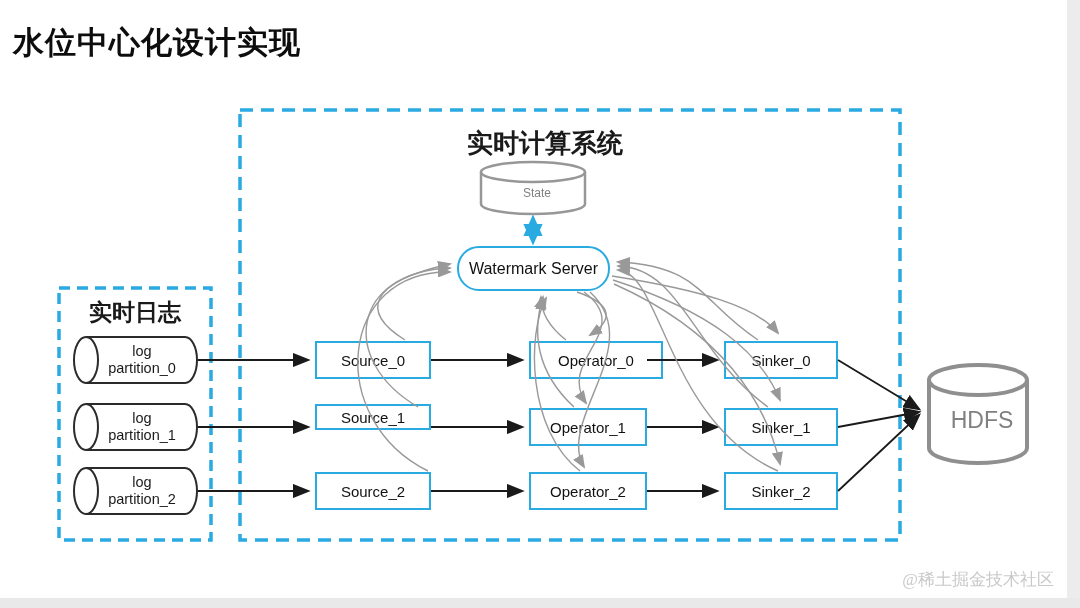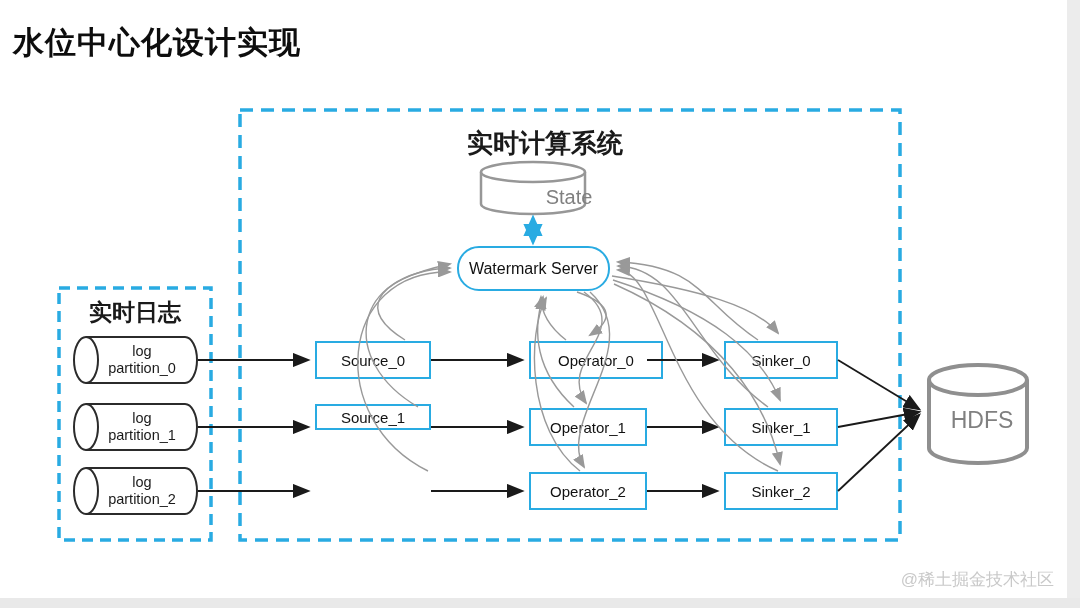--- a/index.html
+++ b/index.html
@@ -1,51 +1,52 @@
 <!DOCTYPE html>
 <html><head>
 <meta charset="utf-8">
 <style>
   html,body{margin:0;padding:0;background:#fff;}
   #stage{position:relative;width:1080px;height:608px;background:#ffffff;overflow:hidden;
          font-family:"Liberation Sans","DejaVu Sans",sans-serif;}
-  .abs{position:absolute;}
+  .abs{position:absolute;font-family:Liberation Serif, serif;}
   .layer{position:absolute;left:0;top:0;width:100%;height:100%;}
   #svg-layer{z-index:2;pointer-events:none;}
   #box-layer{z-index:1;}
   #label-layer{z-index:3;pointer-events:none;}
   .page-title{left:13px;top:22px;font-size:31px;font-weight:800;color:#0d0d0d;letter-spacing:1px;}
   .group-label{font-weight:700;color:#1a1a1a;text-align:center;}
   .sys-label{left:395px;top:126px;width:300px;font-size:26px;}
   .logs-label{left:59px;top:297px;width:152px;font-size:23px;}
   .node{position:absolute;background:#fff;border:2px solid #29ABE2;box-sizing:border-box;
         display:flex;align-items:center;justify-content:center;
         font-size:15px;color:#111;}
   .ws{width:153px;height:45px;left:457px;top:246px;font-size:16px;border-radius:22px;}
   .cyl-label{position:absolute;text-align:center;color:#808080;}
-  .state-label{left:483px;top:186px;width:108px;font-size:20px;padding-left:32px;}
+  .state-label{left:483px;top:186px;width:108px;font-size:12px;}
   .hdfs-label{left:928px;top:407px;width:108px;font-size:23px;}
   .log-label{position:absolute;left:92px;width:100px;text-align:center;color:#1a1a1a;
              font-size:14.5px;line-height:1.2;}
   .credit{right:26px;top:568px;font-size:17px;color:#c9c9c9;z-index:3;}
   .edge-right{position:absolute;right:0;top:0;width:13px;height:100%;background:#ececec;z-index:0;}
   .edge-bottom{position:absolute;left:0;bottom:0;width:100%;height:10px;background:#e9e9e9;z-index:0;}
 </style>
 </head>
 <body>
 
 <div id="stage">
   <div class="edge-right"></div>
   <div class="edge-bottom"></div>
 
   <div id="box-layer" class="layer">
     <div class="node ws">Watermark Server</div>
 
     <div class="node" style="left:315px;top:341px;width:116px;height:38px">Source_0</div>
     <div class="node" style="left:315px;top:404px;width:116px;height:26px">Source_1</div>
+    <div class="node" style="left:315px;top:472px;width:116px;height:38px">Source_2</div>
 
     <div class="node" style="left:529px;top:341px;width:134px;height:38px">Operator_0</div>
     <div class="node" style="left:529px;top:408px;width:118px;height:38px">Operator_1</div>
     <div class="node" style="left:529px;top:472px;width:118px;height:38px">Operator_2</div>
 
     <div class="node" style="left:724px;top:341px;width:114px;height:38px">Sinker_0</div>
     <div class="node" style="left:724px;top:408px;width:114px;height:38px">Sinker_1</div>
     <div class="node" style="left:724px;top:472px;width:114px;height:38px">Sinker_2</div>
   </div>
 

